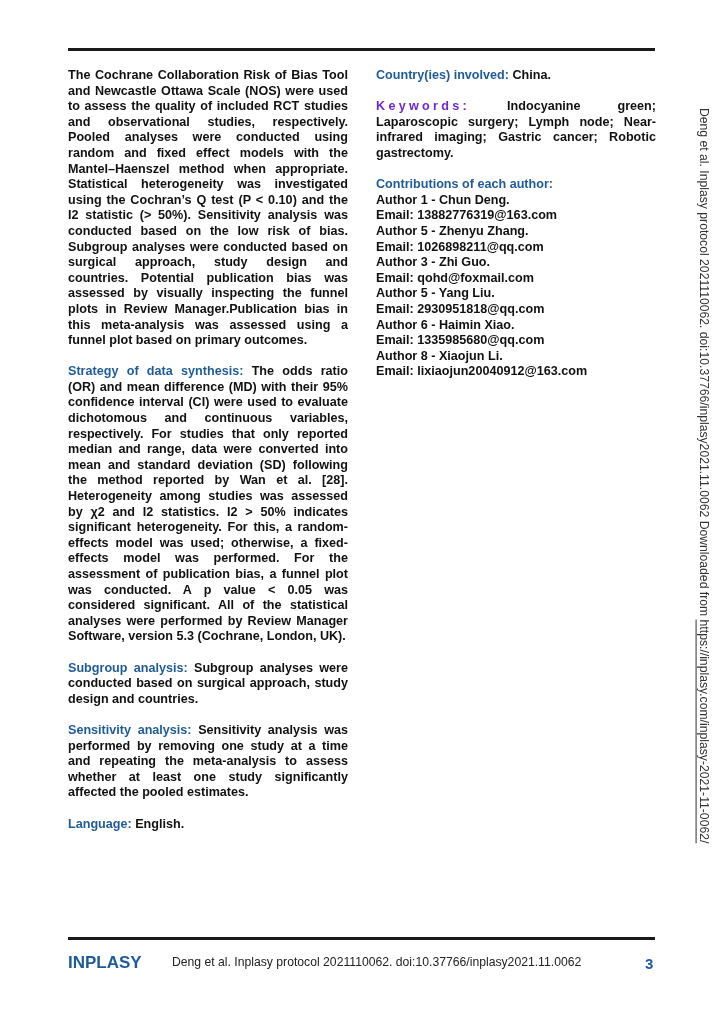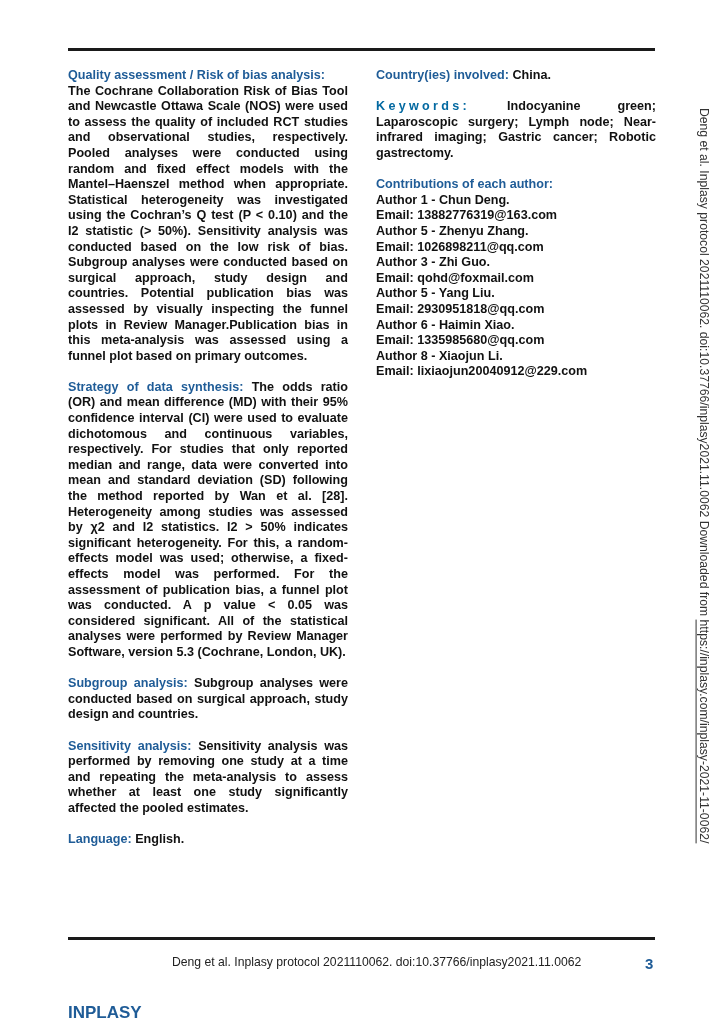--- a/index.html
+++ b/index.html
@@ -7,37 +7,36 @@
          font-family: "Liberation Sans", sans-serif; color: #111111; }
   .rule { position: absolute; left: 68px; width: 587px; height: 3px; background: #1a1a1a; }
   .rule.top { top: 48px; }
   .rule.bottom { top: 937px; }
   .col { position: absolute; top: 68px; width: 280px; font-size: 12.6px; font-weight: bold;
          line-height: 15.6px; }
   .col.left { left: 68px; }
   .col.right { left: 376px; }
   .para { margin: 0 0 15.6px 0; text-align: justify; text-align-last: left; }
   .head { color: #1f5c97; }
-  .spaced-head { color: #0369a1; letter-spacing: 3.3px; }
+  .spaced-head { color: #6d28d9; letter-spacing: 3.3px; }
   .line { display: block; }
-  .footer-brand { position: absolute; left: 68px; top: 1003px; font-size: 17px; font-weight: bold; color: #1f5c97; }
+  .footer-brand { position: absolute; left: 68px; top: 953px; font-size: 17px; font-weight: bold; color: #1f5c97; }
   .footer-cite { position: absolute; left: 172px; top: 955px; font-size: 12.2px; color: #222; }
   .footer-page { position: absolute; left: 645px; top: 955px; font-size: 15px; font-weight: bold; color: #1f5c97; }
   .side { position: absolute; left: 697px; top: 108px; writing-mode: vertical-rl;
           font-size: 12.2px; color: #333; white-space: nowrap; }
   .side .link { text-decoration: underline; }
 </style>
 </head>
 <body>
 
 <div class="rule top"></div>
 
 <div class="col left">
   <p class="para">
-    <span class="head line">Quality assessment / Risk of bias analysis:</span>
     <span>The Cochrane Collaboration Risk of Bias Tool and Newcastle Ottawa Scale (NOS) were used to assess the quality of included RCT studies and observational studies, respectively. Pooled analyses were conducted using random and fixed effect models with the Mantel–Haenszel method when appropriate. Statistical heterogeneity was investigated using the Cochran’s Q test (P &lt; 0.10) and the I2 statistic (&gt; 50%). Sensitivity analysis was conducted based on the low risk of bias. Subgroup analyses were conducted based on surgical approach, study design and countries. Potential publication bias was assessed by visually inspecting the funnel plots in Review Manager.Publication bias in this meta-analysis was assessed using a funnel plot based on primary outcomes.</span>
   </p>
   <p class="para">
     <span class="head">Strategy of data synthesis:</span>
     <span>The odds ratio (OR) and mean difference (MD) with their 95% confidence interval (CI) were used to evaluate dichotomous and continuous variables, respectively. For studies that only reported median and range, data were converted into mean and standard deviation (SD) following the method reported by Wan et al. [28]. Heterogeneity among studies was assessed by χ2 and I2 statistics. I2 &gt; 50% indicates significant heterogeneity. For this, a random-effects model was used; otherwise, a fixed-effects model was performed. For the assessment of publication bias, a funnel plot was conducted. A p value &lt; 0.05 was considered significant. All of the statistical analyses were performed by Review Manager Software, version 5.3 (Cochrane, London, UK).</span>
   </p>
   <p class="para">
     <span class="head">Subgroup analysis:</span>
     <span>Subgroup analyses were conducted based on surgical approach, study design and countries.</span>
   </p>
@@ -66,21 +65,21 @@
     <span class="line">Email: 13882776319@163.com</span>
     <span class="line">Author 5 - Zhenyu Zhang.</span>
     <span class="line">Email: 1026898211@qq.com</span>
     <span class="line">Author 3 - Zhi Guo.</span>
     <span class="line">Email: qohd@foxmail.com</span>
     <span class="line">Author 5 - Yang Liu.</span>
     <span class="line">Email: 2930951818@qq.com</span>
     <span class="line">Author 6 - Haimin Xiao.</span>
     <span class="line">Email: 1335985680@qq.com</span>
     <span class="line">Author 8 - Xiaojun Li.</span>
-    <span class="line">Email: lixiaojun20040912@229.com</span>
+    <span class="line">Email: lixiaojun20040912@163.com</span>
   </div>
 </div>
 
 <div class="rule bottom"></div>
 <div class="footer-brand">INPLASY</div>
 <div class="footer-cite">Deng et al. Inplasy protocol 2021110062. doi:10.37766/inplasy2021.11.0062</div>
 <div class="footer-page">3</div>
 
 <div class="side">
   <span>Deng et al. Inplasy protocol 2021110062. doi:10.37766/inplasy2021.11.0062 Downloaded from </span><span class="link">https://inplasy.com/inplasy-2021-11-0062/</span>

